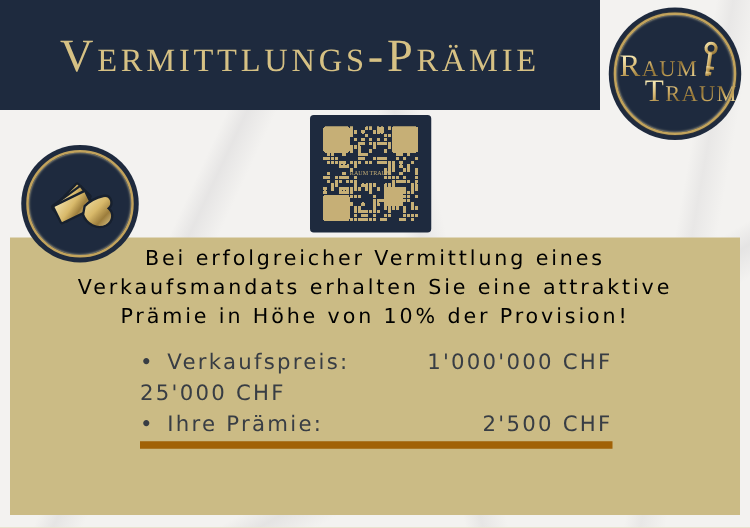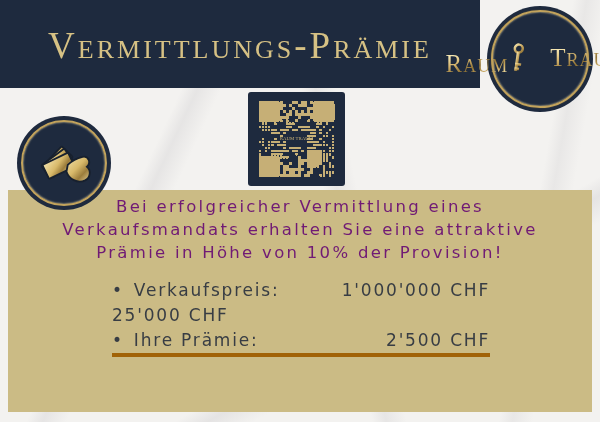--- a/index.html
+++ b/index.html
@@ -32,21 +32,21 @@
     font-variant:small-caps; font-weight:normal;
     font-size:37px; letter-spacing:3px;
     color:#d6c184; padding-top:2px; white-space:nowrap;
   }
 
   
   .logo {
     position:absolute; top:6px; right:7px; z-index:4;
     width:106px; height:106px; border-radius:50%;
     background:#1e2a3e;
-    display:flex; flex-direction:row; align-items:center; justify-content:center;
+    display:flex; flex-direction:column; align-items:center; justify-content:center;
   }
   .logo-ring {
     position:absolute; inset:4px; border-radius:50%;
     border:2.5px solid #c2a35c;
     box-shadow: inset 0 0 2px #f0e0ae, 0 0 1px #8f7334;
   }
   .goldtxt {
     background:linear-gradient(160deg,#f5e6b0 12%,#d3b26a 34%,#8e7134 55%,#caa95f 74%,#f0dda0 94%);
     -webkit-background-clip:text; background-clip:text;
     color:transparent; -webkit-text-fill-color:transparent;
@@ -77,37 +77,37 @@
     position:absolute; left:248px; top:92px; z-index:2;
     width:97px; height:94px; background:#1e2a3e; border-radius:3px;
     display:flex; align-items:center; justify-content:center;
   }
 
   
   .panel {
     position:absolute; left:8px; top:190px; z-index:1;
     width:584px; height:222px; background:#cbbb85;
   }
-  .para { padding-top:5px; text-align:center; color:#701a75; }
+  .para { padding-top:5px; text-align:center; color:#000000; }
   .para div {
     font-size:16.5px; line-height:23px; letter-spacing:2.3px; white-space:nowrap;
   }
   .example {
     position:absolute; left:9px; top:84px;
     font-size:20px; font-style:italic; letter-spacing:1px;
     color:#33373e; text-decoration:underline;
   }
   .rows { position:absolute; left:104px; top:88px; width:378px; }
   .row {
     display:flex; justify-content:space-between; align-items:flex-end;
     font-size:17px; line-height:25px; letter-spacing:1.8px; color:#383d44;
     white-space:nowrap;
   }
   .row .bul { margin-right:10px; }
-  .row.last { border-bottom:4px solid #a16207;gap:44px; }
+  .row.last { border-bottom:6px solid #a16207;gap:44px; }
   .tagline {
     position:absolute; left:0; right:0; top:178px; text-align:center;
     font-weight:bold; font-style:italic;
     font-size:15.5px; line-height:20px; letter-spacing:1.4px; color:#2d3442;
   }
 </style>
 </head>
 <body>
 
 <div class="poster">

